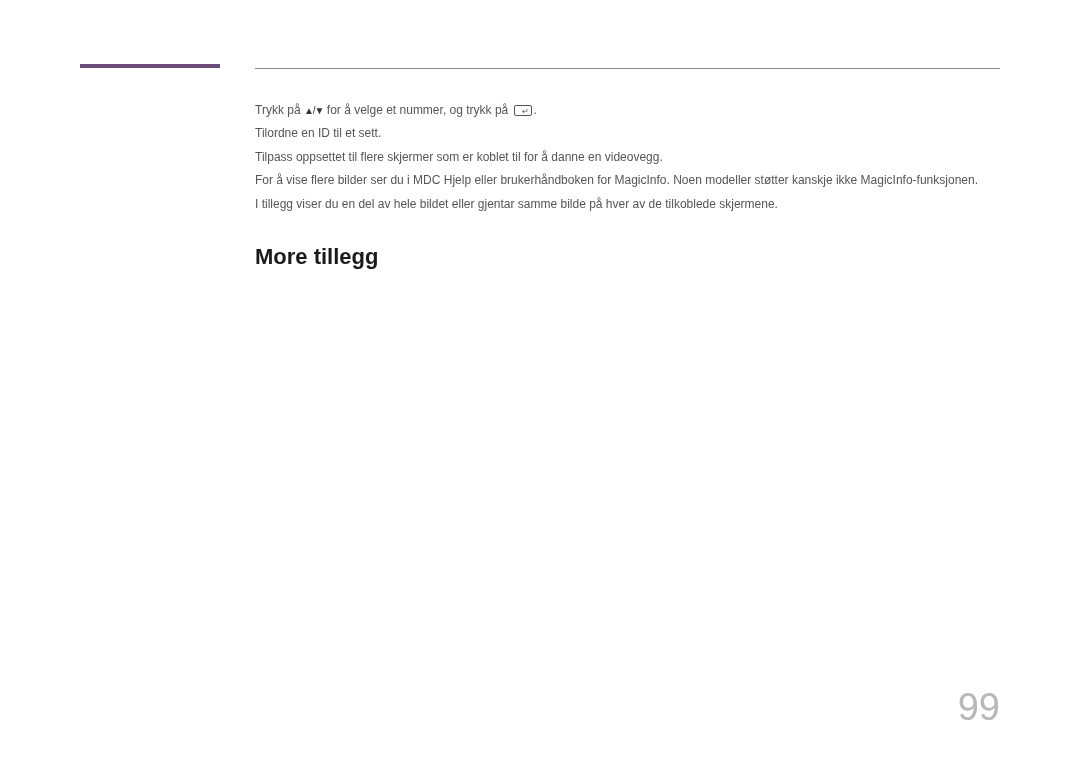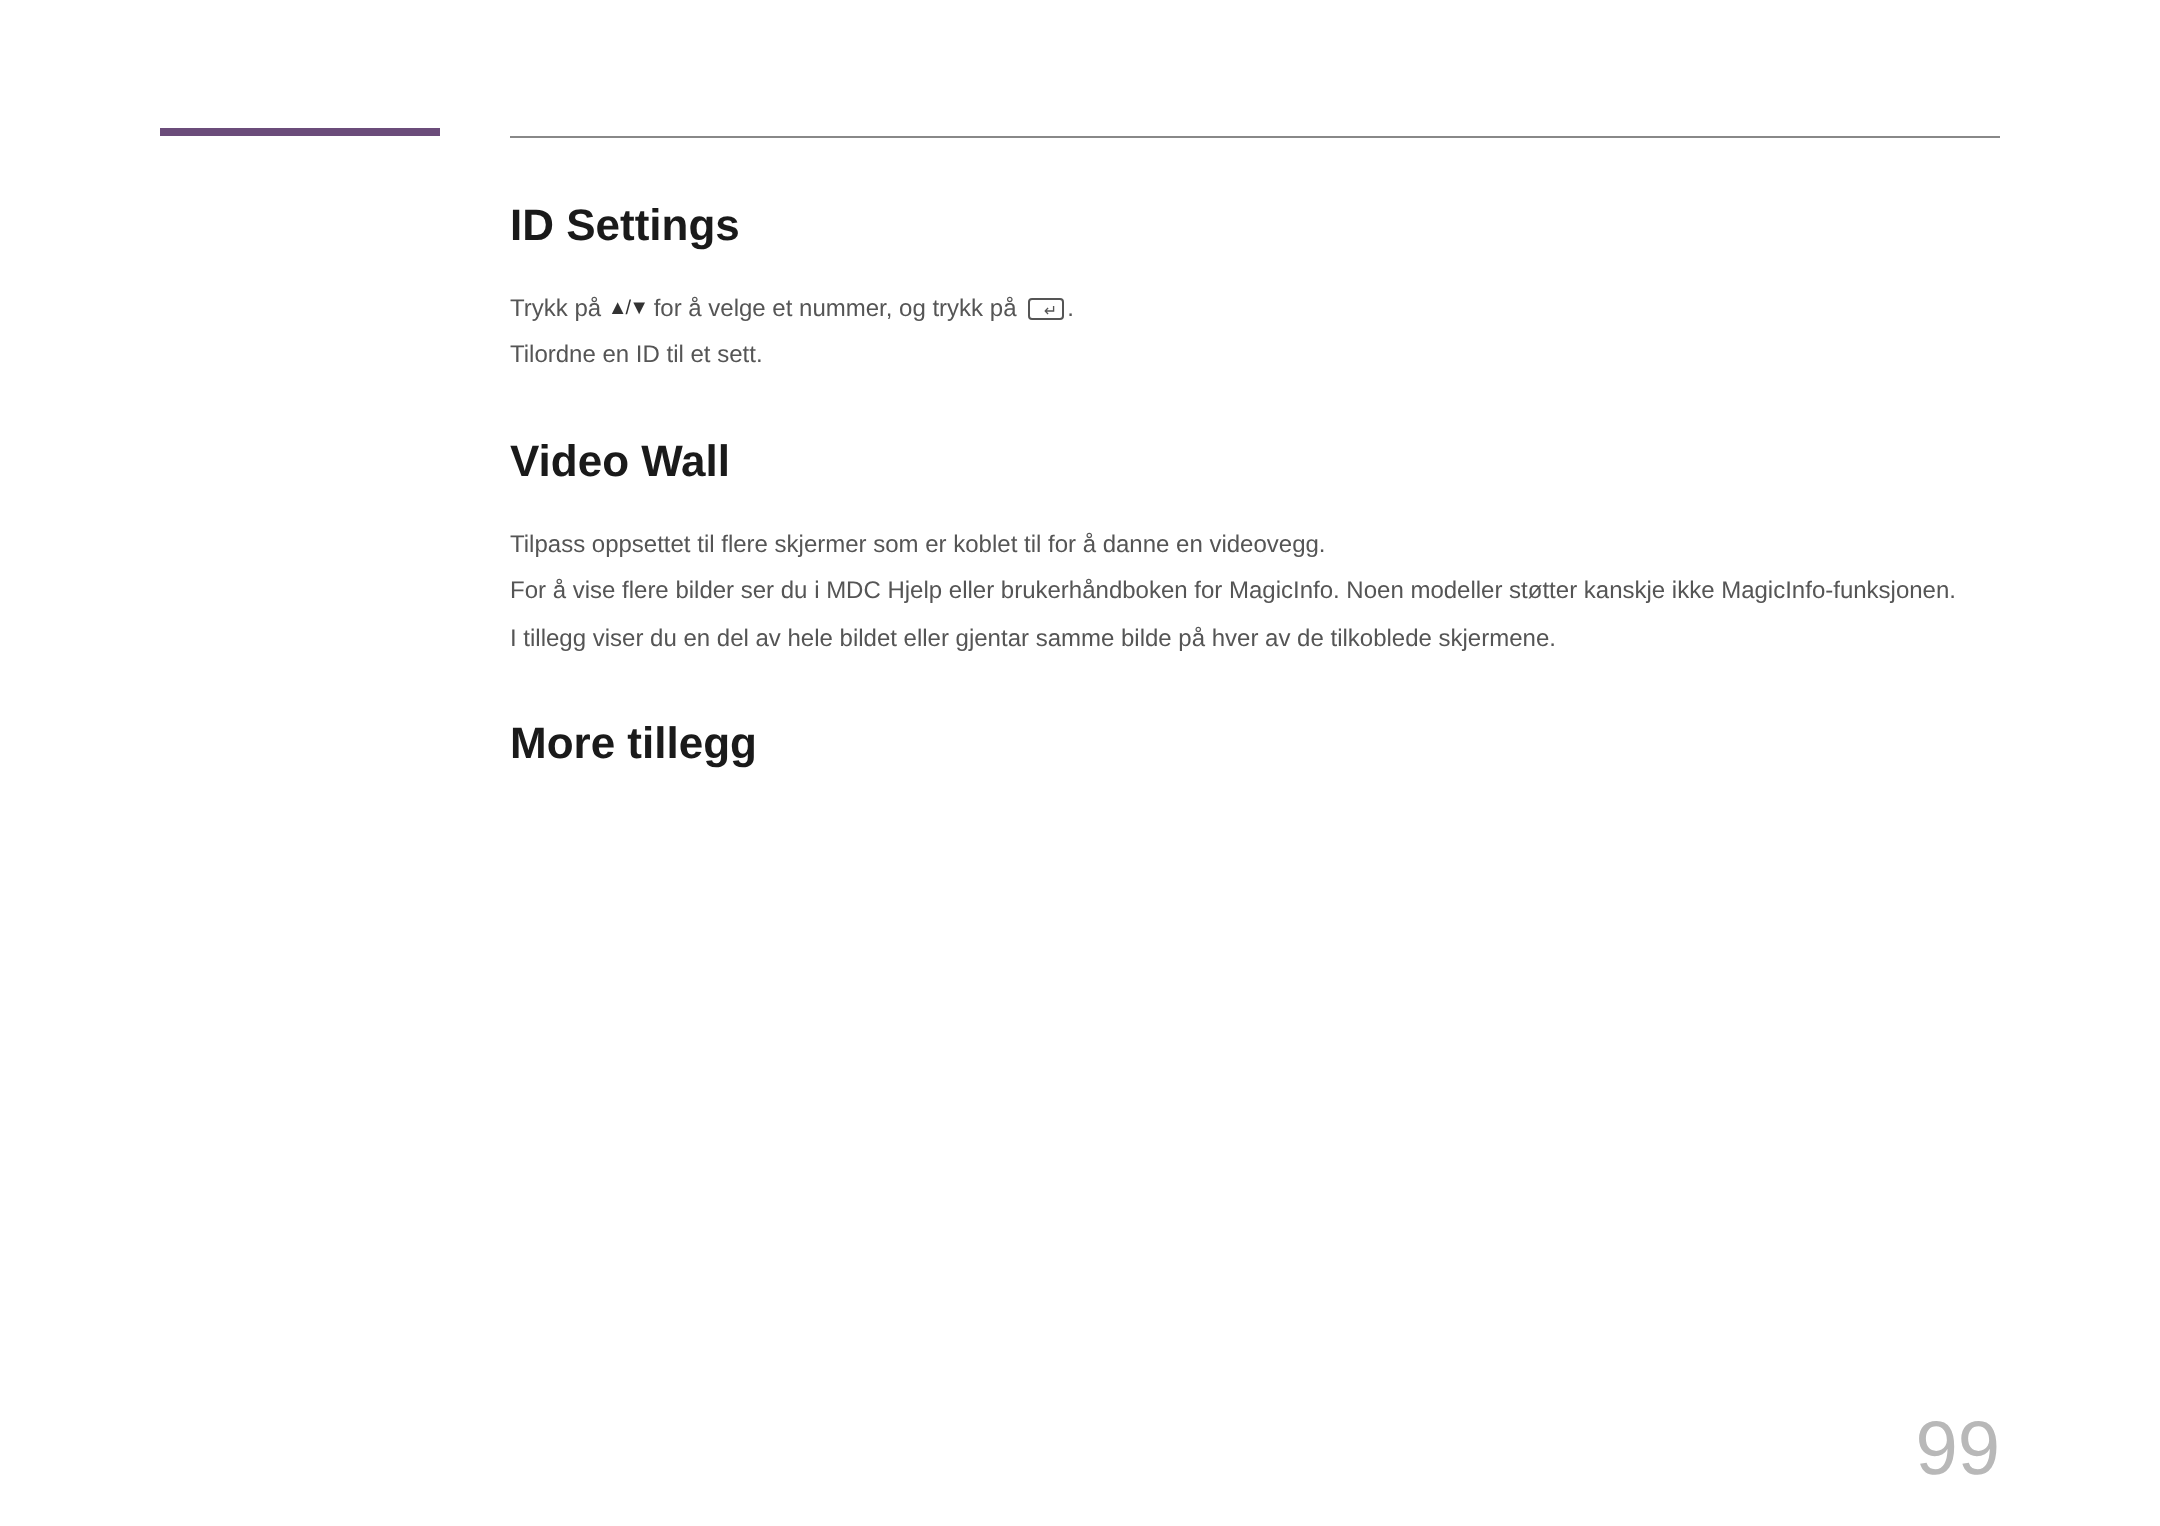--- a/index.html
+++ b/index.html
@@ -73,43 +73,41 @@
     .icon-enter::after {
       content: "↵";
       position: absolute;
       font-size: 8px;
       right: 2px;
       top: -1px;
       color: #555;
     }
     .page-number {
       position: absolute;
-      bottom: 16px;
+      bottom: 34px;
       right: 80px;
       font-size: 38px;
       color: #b8b8b8;
       font-weight: 300;
       margin-top: 20px;
     }
   </style>
 </head>
 <body>
 
 <div class="accent-bar"></div>
 <div class="divider"></div>
 
 <div class="content">
 
-  <h2 class="section-heading">ID Settings</h2>
   <p class="body-text">
     <span>Trykk på </span><span class="icon-updown">▲/▼</span><span> for å velge et nummer, og trykk på </span><span class="icon-enter"></span><span>.</span>
   </p>
   <p class="body-text">Tilordne en ID til et sett.</p>
 
-  <h2 class="section-heading spaced">Video Wall</h2>
   <p class="body-text">Tilpass oppsettet til flere skjermer som er koblet til for å danne en videovegg.</p>
   <p class="body-text">For å vise flere bilder ser du i MDC Hjelp eller brukerhåndboken for MagicInfo. Noen modeller støtter kanskje ikke MagicInfo-funksjonen.</p>
   <p class="body-text">I tillegg viser du en del av hele bildet eller gjentar samme bilde på hver av de tilkoblede skjermene.</p>
 
   <h2 class="section-heading spaced">More tillegg</h2>
 
 </div>
 
 <div class="page-number">99</div>
 

